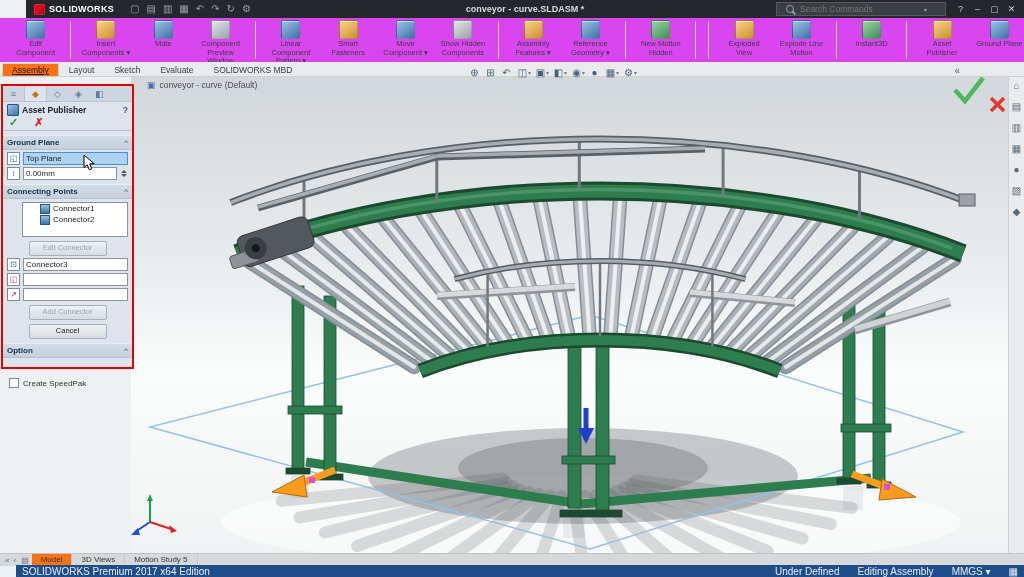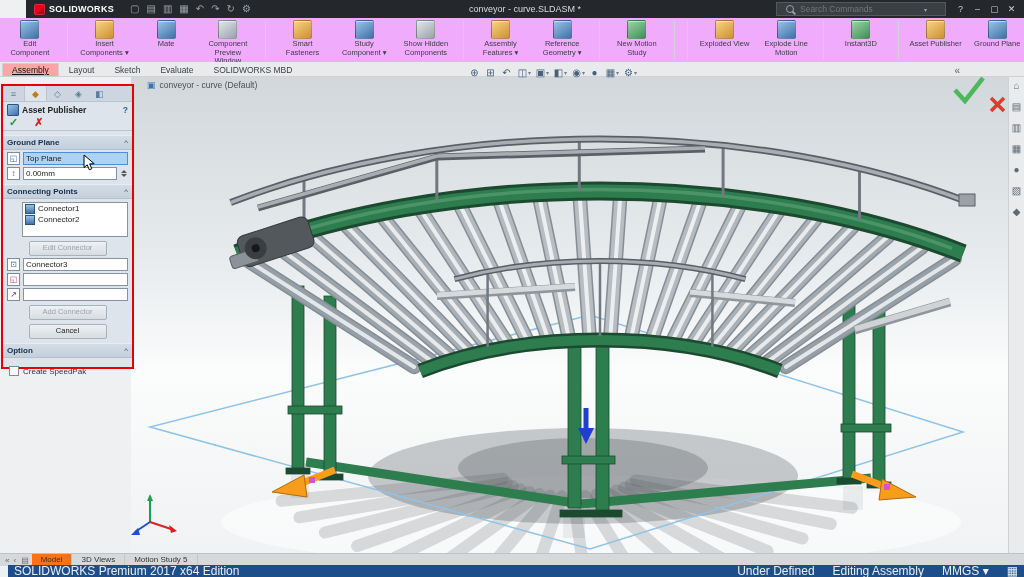--- a/index.html
+++ b/index.html
@@ -5,41 +5,41 @@
   html,body{margin:0;padding:0;background:#9aa0a6;}
   #app{position:relative;width:1024px;height:577px;overflow:hidden;background:#eef0f1;
        font-family:"Liberation Sans",sans-serif;font-size:9px;color:#222;cursor:default;}
   
   #titlebar{position:absolute;top:0;left:0;right:0;height:18px;background:#24282c;display:flex;align-items:center;color:#c9ced2;z-index:20;margin-left:26px;}
   .sw-logo{display:flex;align-items:center;gap:4px;padding:0 8px;}
   .sw-mark{width:11px;height:11px;border-radius:2px;background:linear-gradient(135deg,#e8001c 55%,#b50016 55%);box-shadow:inset 0 0 0 1px rgba(255,255,255,.15);}
   .sw-name{font-weight:bold;font-size:9px;color:#fff;letter-spacing:.3px;}
   .tb-icons{display:flex;gap:7px;margin-left:8px;color:#9aa0a6;font-size:10px;}
   .tb-icons span{line-height:18px;}
-  .tb-title{position:absolute;left:0;right:0;text-align:center;font-size:9px;color:#d8dcdf;pointer-events:none;}
+  .tb-title{position:absolute;left:0;right:0;text-align:center;font-size:9px;color:#d8dcdf;pointer-events:none;font-weight:bold;}
   .tb-right{margin-left:auto;display:flex;align-items:center;gap:6px;padding-right:4px;z-index:2;}
   .tb-search{display:flex;align-items:center;gap:4px;background:#3a3f44;border:1px solid #54595e;height:12px;width:150px;padding:0 9px;}
   .tb-search input{background:transparent;border:none;outline:none;color:#aab0b6;font-size:8.5px;width:118px;font-family:"Liberation Sans",sans-serif;}
   .mag{width:6px;height:6px;border:1.5px solid #9aa0a6;border-radius:50%;position:relative;flex:none;}
   .mag::after{content:"";position:absolute;width:4px;height:1.5px;background:#9aa0a6;transform:rotate(45deg);right:-3px;bottom:-1px;}
   .winbtn{width:17px;text-align:center;font-size:9px;color:#c9ced2;line-height:18px;}
   
-  #ribbon{position:absolute;top:18px;left:0;right:0;height:44px;background:#f0abfc;display:flex;align-items:stretch;padding-left:3px;z-index:15;gap:8px;}
+  #ribbon{position:absolute;top:18px;left:0;right:0;height:44px;background:#d946ef;display:flex;align-items:stretch;padding-left:11px;z-index:15;gap:8px;}
   .rbtn{width:54px;display:flex;flex-direction:column;align-items:center;padding-top:2px;gap:1px;}
   .ricon{width:17px;height:17px;border-radius:2px;border:1px solid rgba(0,0,0,.25);box-shadow:inset 0 1px 0 rgba(255,255,255,.5);flex:none;}
   .ricon.amber{background:linear-gradient(145deg,#f6d488,#cf9030);}
   .ricon.blue{background:linear-gradient(145deg,#9cc3e8,#3f72a8);}
   .ricon.green{background:linear-gradient(145deg,#9ed4a8,#3f8f57);}
   .ricon.gray{background:linear-gradient(145deg,#e2e6ea,#9aa2aa);}
   .rlabel{font-size:7.5px;line-height:1.15;text-align:center;color:#3a3e43;}
   .rsep{width:1px;background:#d0d3d6;margin:3px 2px;flex:none;}
   
   #cmdtabs{position:absolute;top:62px;left:0;right:0;height:14px;background:#e8eaec;display:flex;align-items:flex-end;padding-left:2px;border-bottom:1px solid #cfd2d5;z-index:15;}
   .ctab{padding:1px 9px;font-size:8.5px;color:#3c4045;border:1px solid transparent;border-bottom:none;}
-  .ctab.active{background:#fca5a5;border-color:#cfd2d5;color:#111;text-decoration:underline;}
+  .ctab.active{background:#f97316;border-color:#cfd2d5;color:#111;text-decoration:underline;}
   
   #headsup{position:absolute;left:468px;top:64px;height:16px;display:flex;align-items:center;gap:3px;z-index:16;}
   .hu{display:flex;align-items:center;color:#47617c;}
   .hu .gl{width:13px;text-align:center;font-size:10px;}
   .hu .dd{font-size:6px;color:#70808f;margin-left:-1px;}
   #vp-topright{position:absolute;right:64px;top:65px;color:#5d646b;font-size:10px;z-index:16;display:flex;gap:8px;}
   
   #viewport{position:absolute;left:131px;top:76px;width:877px;height:477px;overflow:hidden;
             background:linear-gradient(180deg,#d2d7db 0%,#e7ebed 38%,#fbfcfc 62%,#f0f2f3 100%);}
   #scene{position:absolute;left:0;top:0;}
@@ -64,34 +64,34 @@
   .picon{width:11px;height:11px;border:1px solid #7d8b99;background:#fff;font-size:8px;line-height:11px;text-align:center;color:#2a6ebb;flex:none;}
   .picon.pink{color:#c4457e;}
   .picon.purple{color:#6a2fbe;}
   .pfield{flex:1;height:11px;background:#fff;border:1px solid #8494a4;font-size:8px;line-height:11px;padding:0 2px;white-space:nowrap;overflow:hidden;}
   .pfield.sel{background:#aed3f2;border-color:#4a90d9;}
   .spin{display:flex;flex-direction:column;justify-content:center;gap:1px;width:8px;flex:none;}
   .spin i{display:block;width:0;height:0;border-left:3px solid transparent;border-right:3px solid transparent;margin:0 auto;}
   .spin .up{border-bottom:3px solid #555;}
   .spin .dn{border-top:3px solid #555;}
   .plist{margin:3px 4px 0 19px;background:#fff;border:1px solid #8494a4;height:33px;font-size:8px;overflow:hidden;}
-  .plist .item{display:flex;align-items:center;gap:3px;padding:0 2px;height:11px;}
+  .plist .item{display:flex;align-items:center;gap:3px;padding:0 2px;height:11px;margin-left:15px;}
   .plist .item .ic{width:8px;height:8px;background:linear-gradient(#9cc3e8,#3f72a8);border:1px solid #2a567e;flex:none;}
   .pbtn{display:block;margin:4px auto 0;width:76px;height:13px;font-size:7.5px;text-align:center;line-height:12px;background:linear-gradient(#eef1f4,#d6dce1);border:1px solid #a8b2bb;border-radius:2px;color:#222;}
   .pbtn.disabled{color:#9aa3ac;}
-  .pcheck{display:flex;align-items:center;gap:4px;padding:8px 6px 0;font-size:8px;color:#333;}
+  .pcheck{display:flex;align-items:center;gap:4px;padding:20px 6px 0;font-size:8px;color:#333;}
   .box{width:8px;height:8px;background:#fff;border:1px solid #7d8b99;flex:none;}
   #cursor{position:absolute;left:80px;top:68px;z-index:30;}
   
   #modeltabs{position:absolute;left:0;right:0;top:553px;height:12px;background:#d6d9dc;display:flex;align-items:center;font-size:8px;color:#333;border-top:1px solid #c0c3c6;padding-left:3px;z-index:20;}
   #modeltabs .nav{color:#666;font-size:8px;padding:0 2px;}
   #modeltabs .film{color:#666;padding:0 3px;}
   .mtab{padding:0 9px;height:12px;line-height:12px;border-right:1px solid #c6c9cc;}
   .mtab.active{background:#f97316;}
-  #statusbar{position:absolute;left:8px;right:0;top:565px;height:12px;background:#1d4e89;color:#e8eef5;font-size:12px;display:flex;align-items:center;padding:0 6px;gap:18px;z-index:20;box-sizing:border-box;}
+  #statusbar{position:absolute;left:16px;right:0;top:565px;height:12px;background:#1d4e89;color:#e8eef5;font-size:10px;display:flex;align-items:center;padding:0 6px;gap:18px;z-index:20;box-sizing:border-box;}
   .sb-left{flex:1;}
   .sb-item{white-space:nowrap;}
 </style>
 </head>
 <body>
 
 <div id="app">
 
   <div id="titlebar">
     <div class="sw-logo">
@@ -137,44 +137,48 @@
       <div class="rbtn">
        <span class="ricon blue"></span>
        <span class="rlabel">Mate</span>
      </div>
       <div class="rbtn">
        <span class="ricon gray"></span>
        <span class="rlabel">Component Preview Window</span>
      </div>
       <div class="rsep"></div>
       <div class="rbtn">
+       <span class="ricon blue"></span>
+       <span class="rlabel">Linear Component Pattern ▾</span>
+     </div>
+      <div class="rbtn">
        <span class="ricon amber"></span>
        <span class="rlabel">Smart Fasteners</span>
      </div>
       <div class="rbtn">
        <span class="ricon blue"></span>
-       <span class="rlabel">Study Component ▾</span>
+       <span class="rlabel">Move Component ▾</span>
      </div>
       <div class="rbtn">
        <span class="ricon gray"></span>
        <span class="rlabel">Show Hidden Components</span>
      </div>
       <div class="rsep"></div>
       <div class="rbtn">
        <span class="ricon amber"></span>
        <span class="rlabel">Assembly Features ▾</span>
      </div>
       <div class="rbtn">
        <span class="ricon blue"></span>
        <span class="rlabel">Reference Geometry ▾</span>
      </div>
       <div class="rsep"></div>
       <div class="rbtn">
        <span class="ricon green"></span>
-       <span class="rlabel">New Motion Study</span>
+       <span class="rlabel">New Motion Hidden</span>
      </div>
       <div class="rsep"></div>
       <div class="rsep"></div>
       <div class="rbtn">
        <span class="ricon amber"></span>
        <span class="rlabel">Exploded View</span>
      </div>
       <div class="rbtn">
        <span class="ricon blue"></span>
        <span class="rlabel">Explode Line Motion</span>

